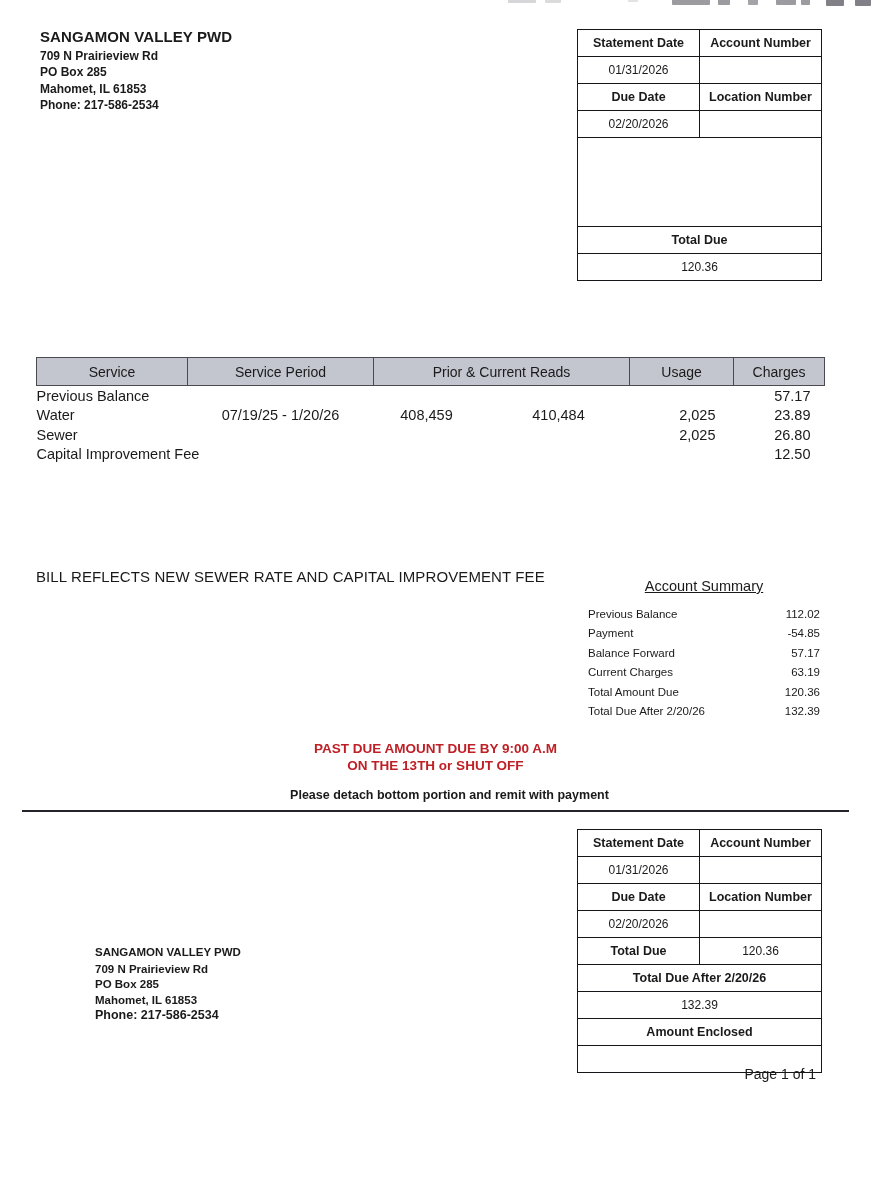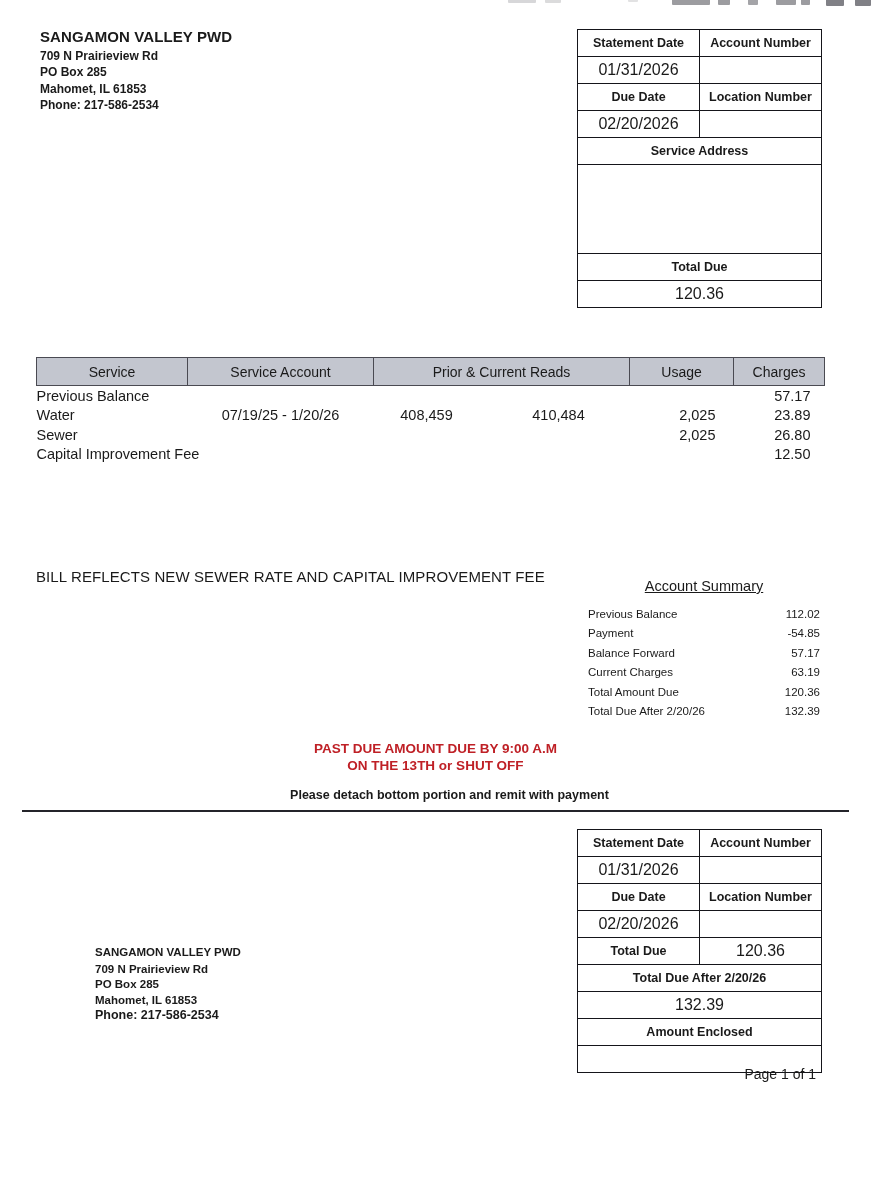--- a/index.html
+++ b/index.html
@@ -40,21 +40,21 @@
   
   .stmt-table {
     position: absolute;
     border-collapse: collapse;
     table-layout: fixed;
   }
   .stmt-table td {
     border: 1.6px solid #15151a;
     text-align: center;
     vertical-align: middle;
-    font-size: 16px;
+    font-size: 12px;
     padding: 0;
     height: 26px;
   }
   .stmt-table td.hdr { font-weight: bold; font-size: 12.5px; }
   .stmt-table td.val { font-weight: normal; }
   .stmt-table td.tall { height: 88px; }
 
   #statement-table-top { left: 577px; top: 29px; width: 243px; }
   #statement-table-top td { width: 121px; }
 
@@ -183,41 +183,38 @@
       </tr>
       <tr>
         <td class="hdr">Due Date</td>
         <td class="hdr">Location Number</td>
       </tr>
       <tr>
         <td class="val">02/20/2026</td>
         <td class="val"></td>
       </tr>
       <tr>
-        <td class="hdr" colspan="2">Service Address</td>
-      </tr>
-      <tr>
         <td class="val tall" colspan="2"></td>
       </tr>
       <tr>
         <td class="hdr" colspan="2">Total Due</td>
       </tr>
       <tr>
         <td class="val" colspan="2">120.36</td>
       </tr>
     </tbody>
   </table>
 
 
   <div class="charges-wrap">
     <table class="charges-table">
       <thead>
         <tr>
           <td class="col-service">Service</td>
-          <td class="col-period">Service Account</td>
+          <td class="col-period">Service Period</td>
           <td class="col-reads">Prior &amp; Current Reads</td>
           <td class="col-usage" style="text-align:center;">Usage</td>
           <td class="col-charges" style="text-align:center;">Charges</td>
         </tr>
       </thead>
       <tbody>
         <tr>
           <td class="col-service">Previous Balance</td>
           <td class="col-period"></td>
           <td class="col-reads">

